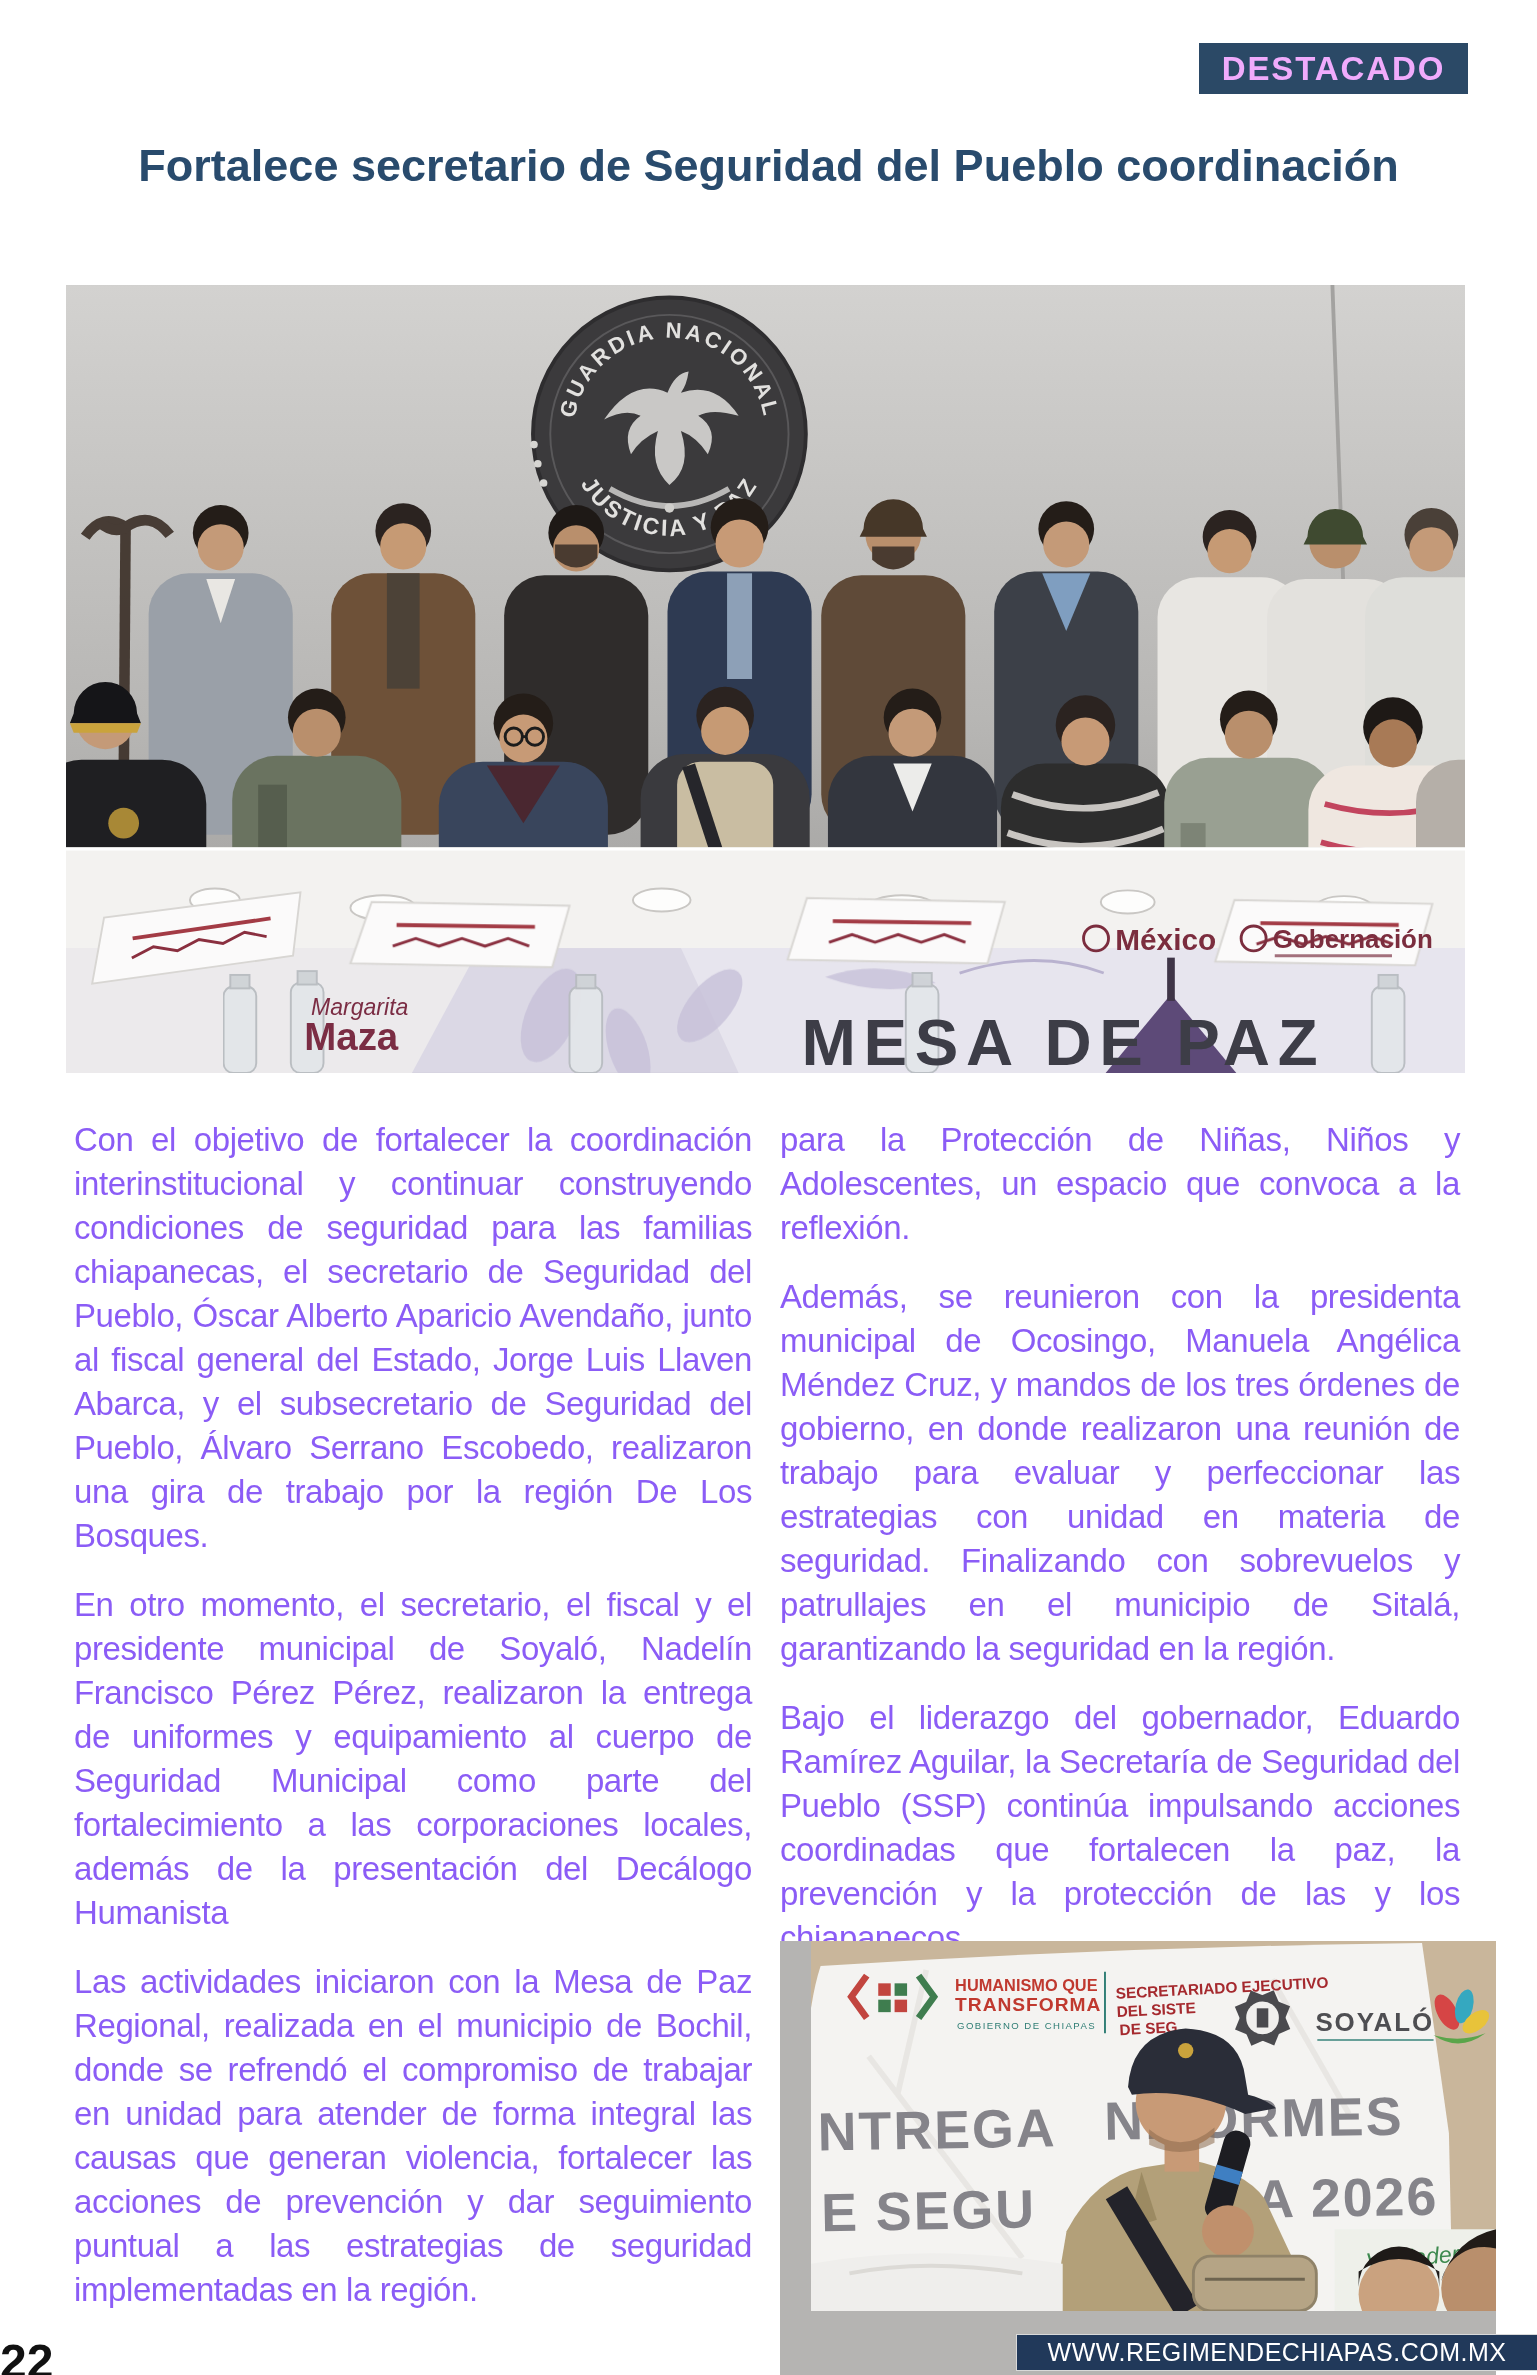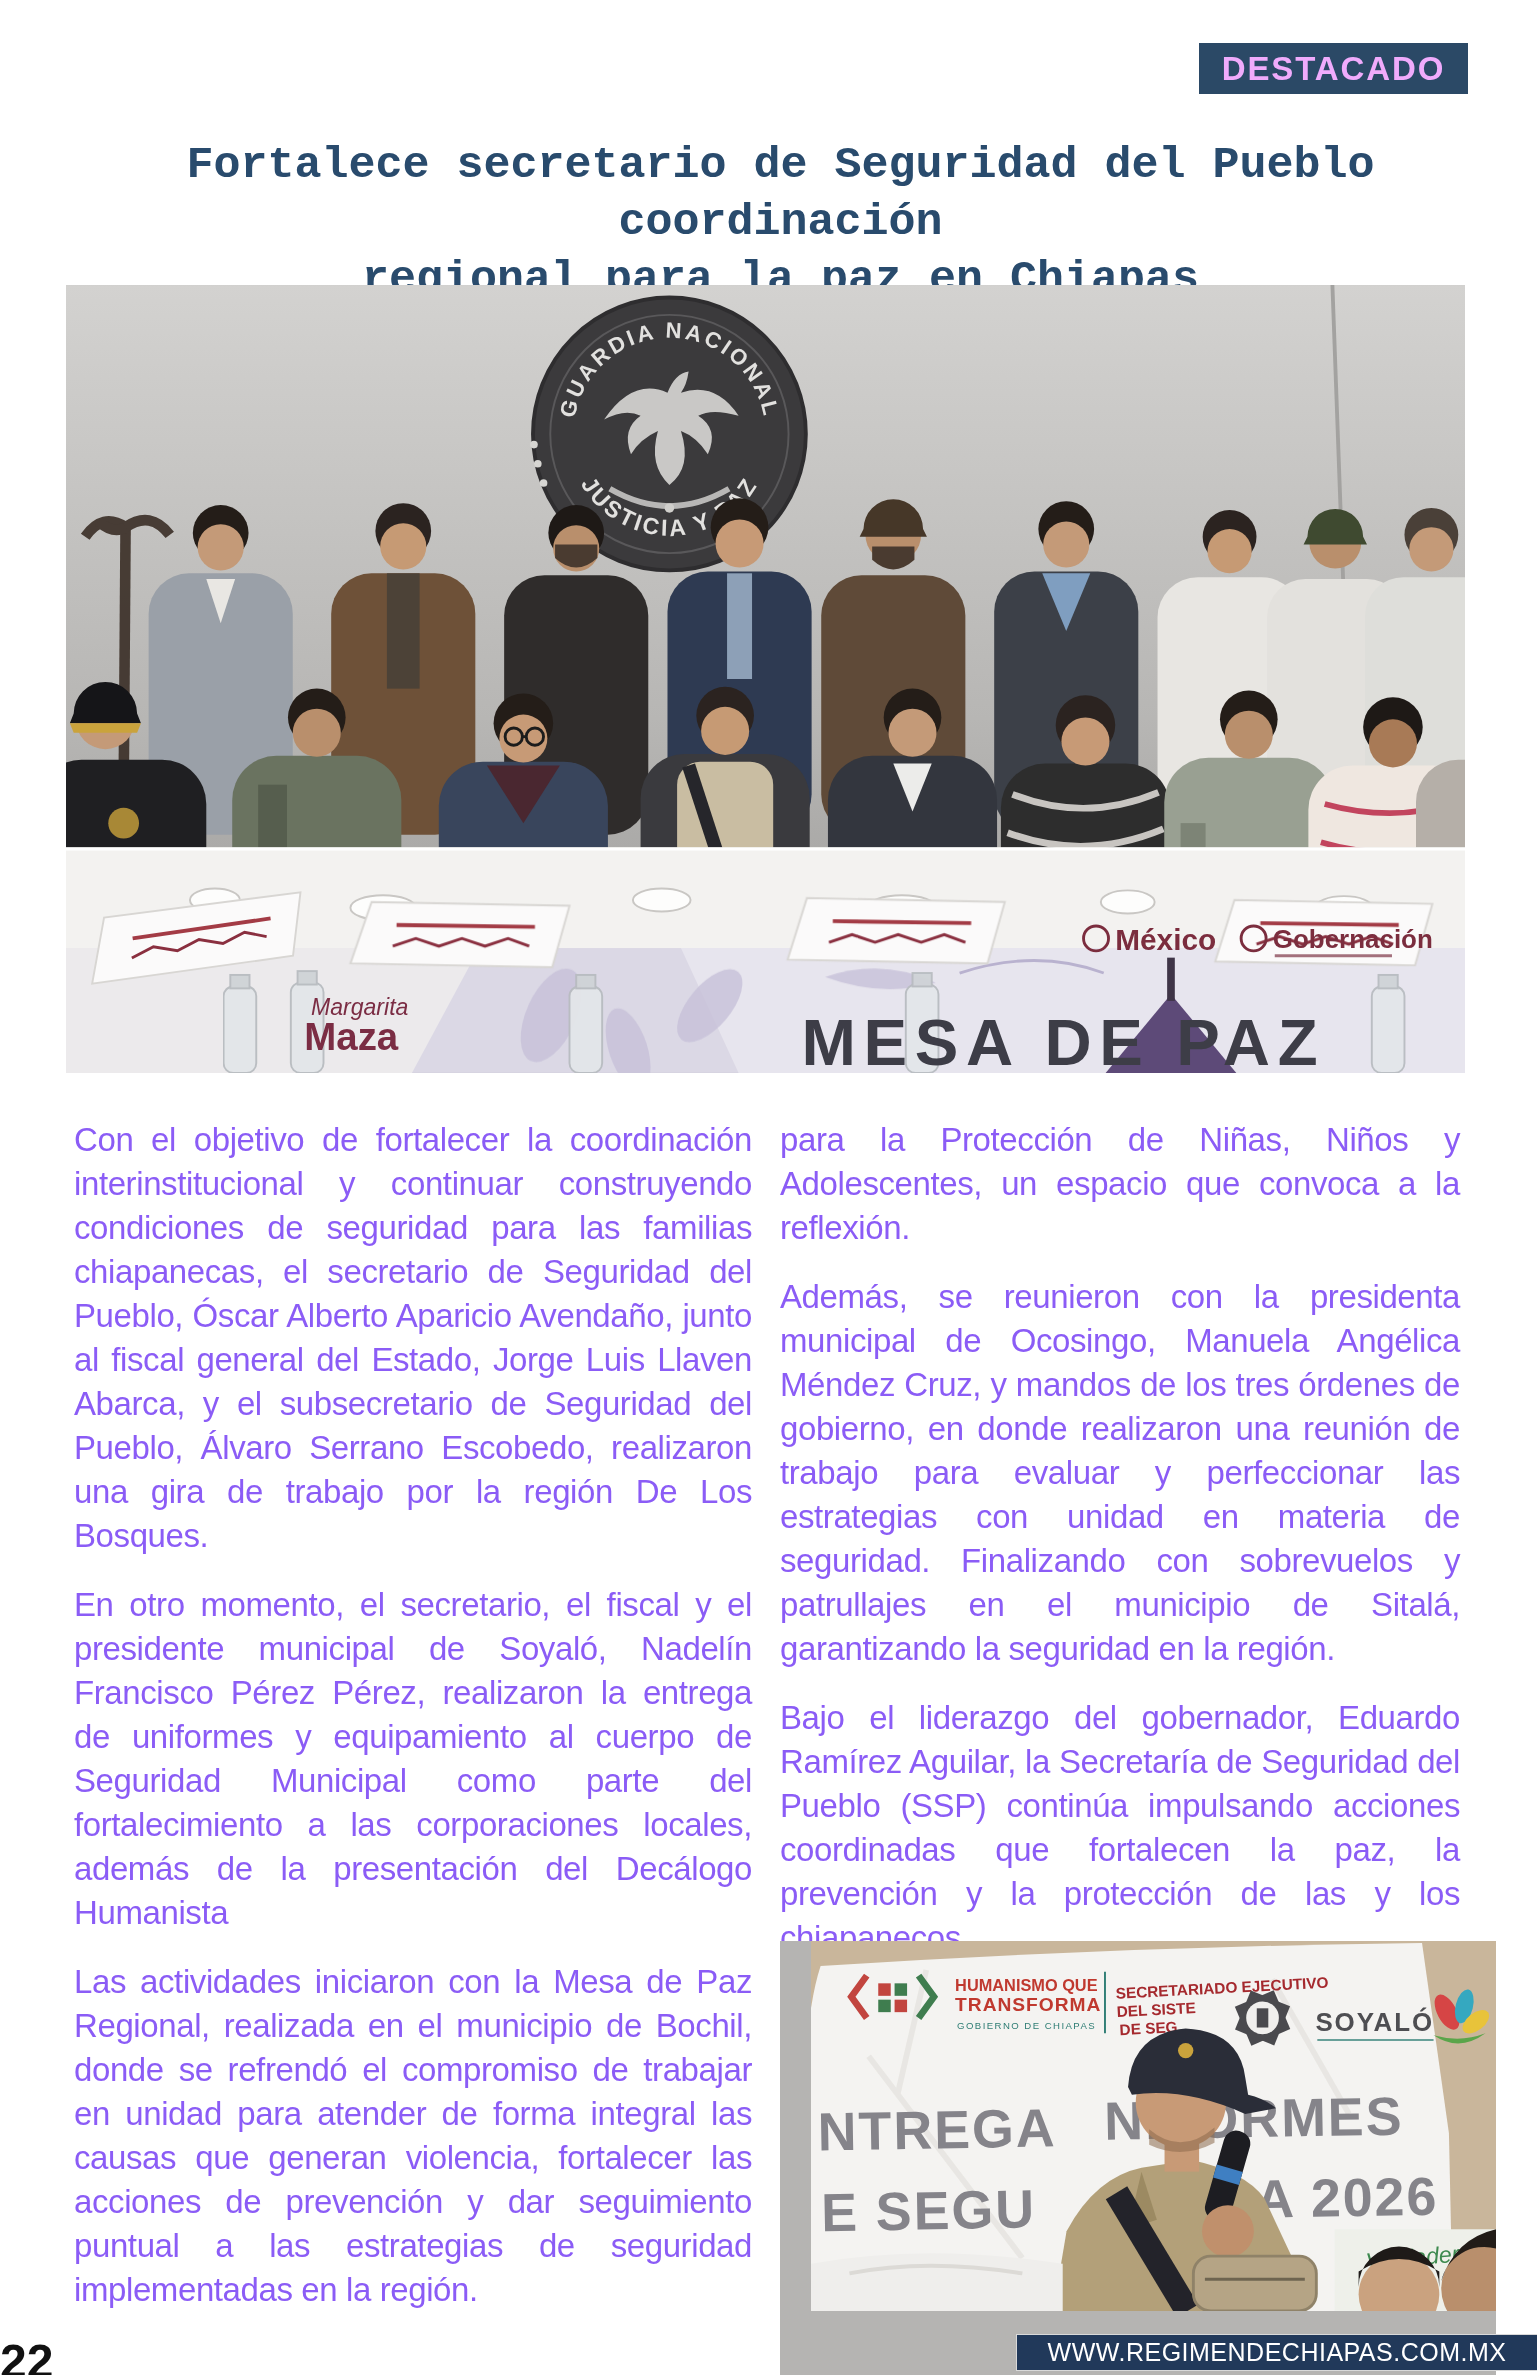--- a/index.html
+++ b/index.html
@@ -1,23 +1,23 @@
 <!DOCTYPE html>
 <html><head>
 <meta charset="utf-8">
 <style>
   html,body{margin:0;padding:0;background:#ffffff;}
   .page{position:relative;width:1537px;height:2376px;background:#ffffff;overflow:hidden;
         font-family:"Liberation Sans",sans-serif;}
   .badge{position:absolute;left:1199px;top:43px;width:269px;height:51px;background:#2b4966;
          color:#f0abfc;display:flex;align-items:center;justify-content:center;
          font-weight:bold;font-size:33px;letter-spacing:1.9px;}
-  .headline{position:absolute;left:77px;top:125px;width:1383px;margin:12px;text-align:center;
-            font-family:Liberation Mono, monospace;font-weight:bold;
-            font-size:45px;line-height:57px;color:#294b6d;}
+  .headline{position:absolute;left:77px;top:125px;width:1383px;margin:0;text-align:center;
+            font-family:Liberation Sans, sans-serif;font-weight:bold;
+            font-size:45px;line-height:82px;color:#294b6d;}
   figure{margin:0;}
   .photo{position:absolute;overflow:hidden;background:#b5b4b2;}
   .photo1{left:66px;top:285px;width:1399px;height:788px;}
   .photo2{left:780px;top:1941px;width:685px;height:450px;padding-left:31px;}
   .col{position:absolute;top:1118px;}
   .col p{margin:0 0 25px 0;text-align:justify;font-size:33px;line-height:44px;
          color:#8b5cf6;letter-spacing:-0.4px;}
   .col-left{left:74px;width:678px;}
   .col-right{left:780px;width:680px;}
   .pagenum{position:absolute;left:0;top:2306px;width:1236px;text-align:left;
@@ -32,21 +32,20 @@
 <body>
 
 <div class="page">
 
   <div class="badge">
     <span>DESTACADO</span>
   </div>
 
   <h1 class="headline">
     <span>Fortalece secretario de Seguridad del Pueblo coordinación</span><br>
-    <span>regional para la paz en Chiapas</span>
   </h1>
 
   <figure class="photo photo1">
   <svg width="1399" height="788" viewBox="0 0 1456 820" xmlns="http://www.w3.org/2000/svg" xmlns:xlink="http://www.w3.org/1999/xlink">
     <defs>
       <linearGradient id="wallG" x1="0" y1="0" x2="0" y2="1">
         <stop offset="0" stop-color="#d3d2d0"></stop>
             <stop offset="0.55" stop-color="#b7b6b4"></stop>
             <stop offset="1" stop-color="#969593"></stop>
       </linearGradient>

